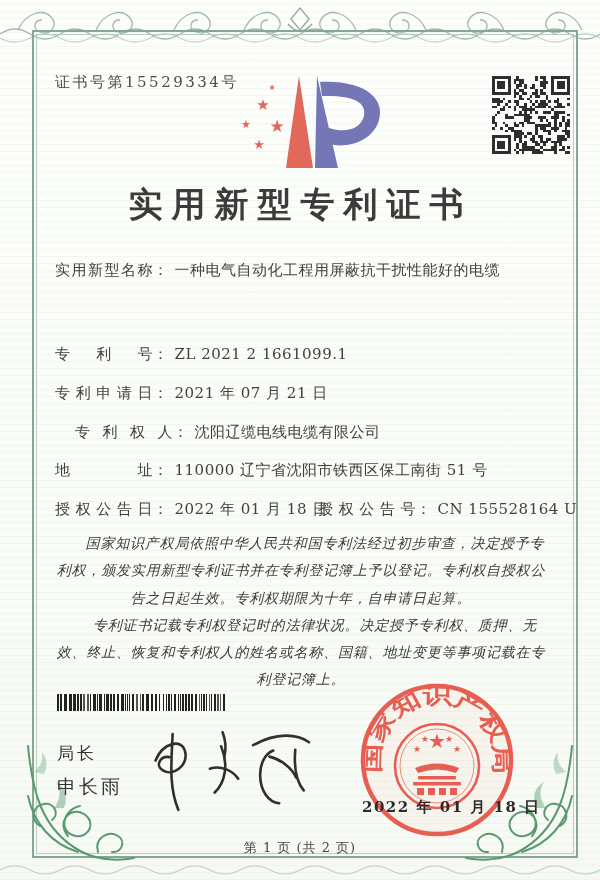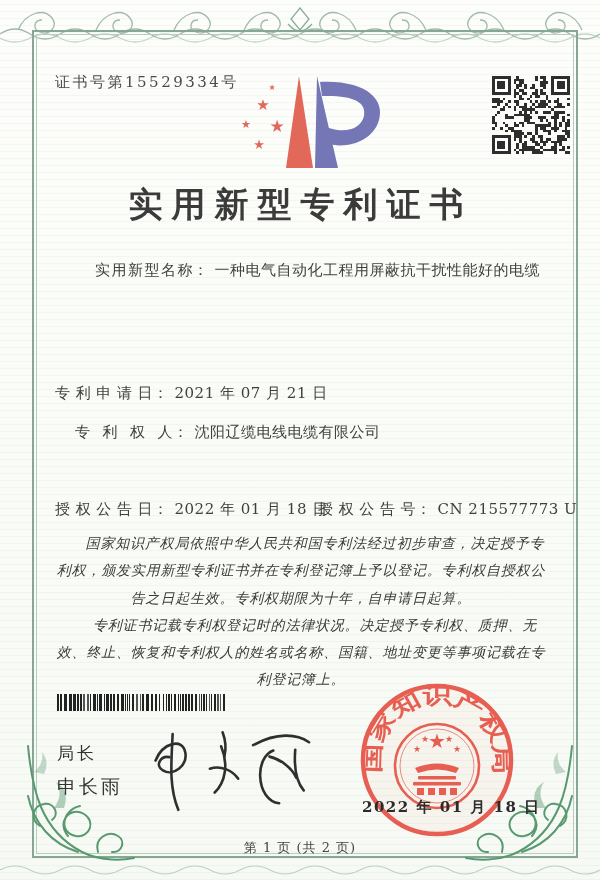--- a/index.html
+++ b/index.html
@@ -419,35 +419,41 @@
       <rect x="22" y="0" width="7" height="7" fill="#2e2e2e"></rect>
       <rect x="23" y="1" width="5" height="5" fill="#fff"></rect>
       <rect x="24" y="2" width="3" height="3" fill="#2e2e2e"></rect>
       <rect x="0" y="22" width="7" height="7" fill="#2e2e2e"></rect>
       <rect x="1" y="23" width="5" height="5" fill="#fff"></rect>
       <rect x="2" y="24" width="3" height="3" fill="#2e2e2e"></rect>
     </svg>
 
   <div class="abs title">实用新型专利证书</div>
 
-  <div class="abs frow" style="top:261px;margin-left:40px;">
+  <div class="abs frow" style="top:261px;">
     <span class="lbl">实用新型名称</span><span class="sep">：</span><span class="val">一种电气自动化工程用屏蔽抗干扰性能好的电缆</span>
+  </div>
+  <div class="abs frow" style="top:345px;">
+    <span class="lbl">专利号</span><span class="sep">：</span><span class="val">ZL 2021 2 1661099.1</span>
   </div>
   <div class="abs frow" style="top:384px;">
     <span class="lbl">专利申请日</span><span class="sep">：</span><span class="val">2021 年 07 月 21 日</span>
   </div>
   <div class="abs frow" style="top:423px;margin-left:20px;">
     <span class="lbl">专利权人</span><span class="sep">：</span><span class="val">沈阳辽缆电线电缆有限公司</span>
+  </div>
+  <div class="abs frow" style="top:461px;">
+    <span class="lbl">地址</span><span class="sep">：</span><span class="val">110000 辽宁省沈阳市铁西区保工南街 51 号</span>
   </div>
   <div class="abs frow" style="top:500px;">
     <span>
       <span class="lbl">授权公告日</span><span class="sep">：</span><span class="val">2022 年 01 月 18 日</span>
     </span>
     <span class="pair2">
-      <span class="lbl">授权公告号</span><span class="sep">：</span><span class="val">CN 215577773 U</span>
+      <span class="lbl">授权公告号</span><span class="sep">：</span><span class="val">CN 155528164 U</span>
     </span>
   </div>
 
   <div class="abs bodytext">
     <p>国家知识产权局依照中华人民共和国专利法经过初步审查，决定授予专利权，颁发实用新型专利证书并在专利登记簿上予以登记。专利权自授权公告之日起生效。专利权期限为十年，自申请日起算。</p>
     <p>专利证书记载专利权登记时的法律状况。决定授予专利权、质押、无效、终止、恢复和专利权人的姓名或名称、国籍、地址变更等事项记载在专利登记簿上。</p>
   </div>
 
   <svg id="barcode" class="abs barcode" viewBox="0 0 170 17" preserveAspectRatio="none" shape-rendering="crispEdges" xmlns="http://www.w3.org/2000/svg">
       <rect x="0" y="0" width="2" height="17" fill="#222"></rect>

